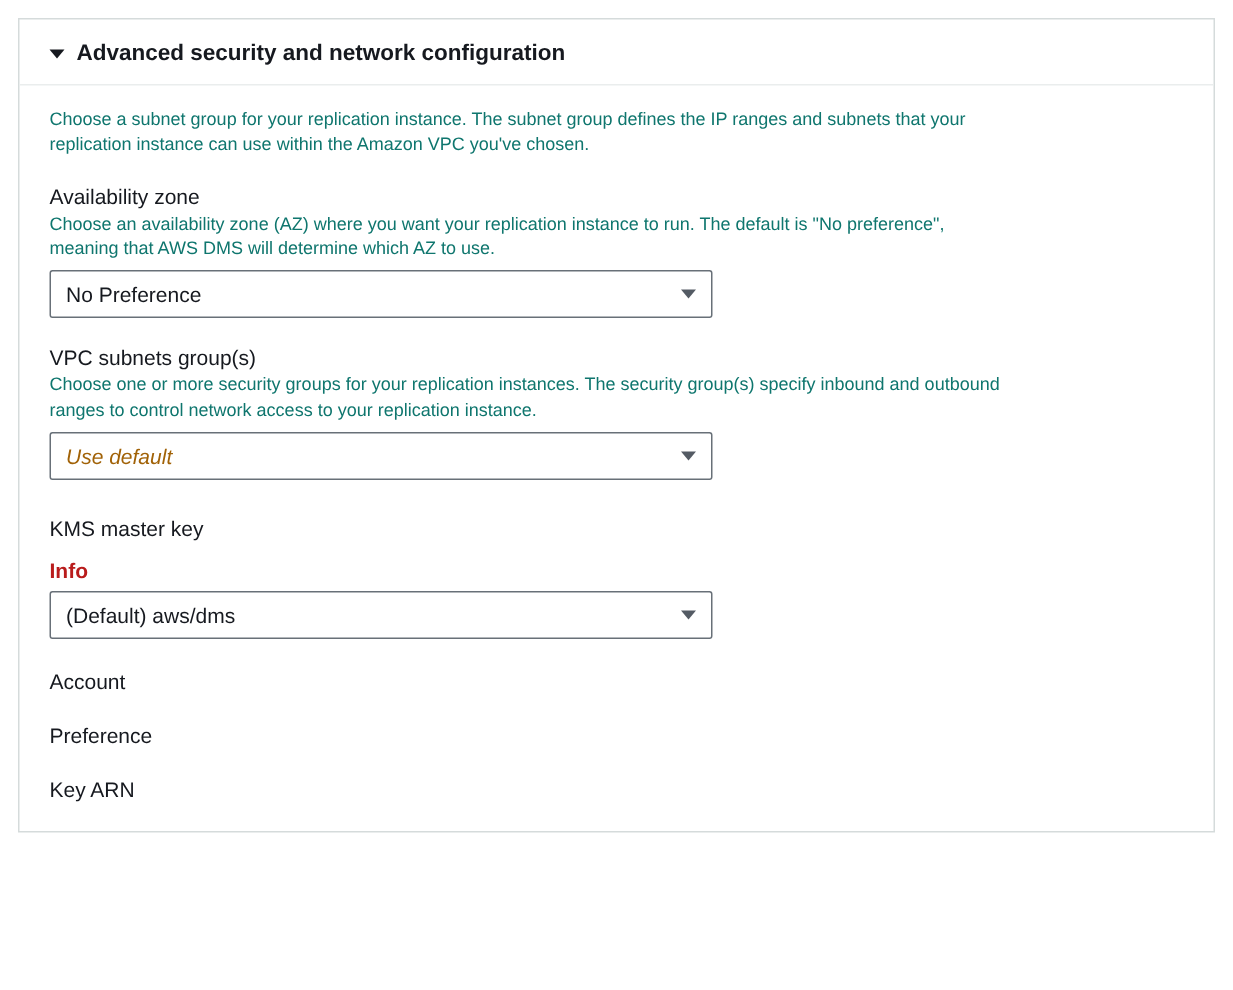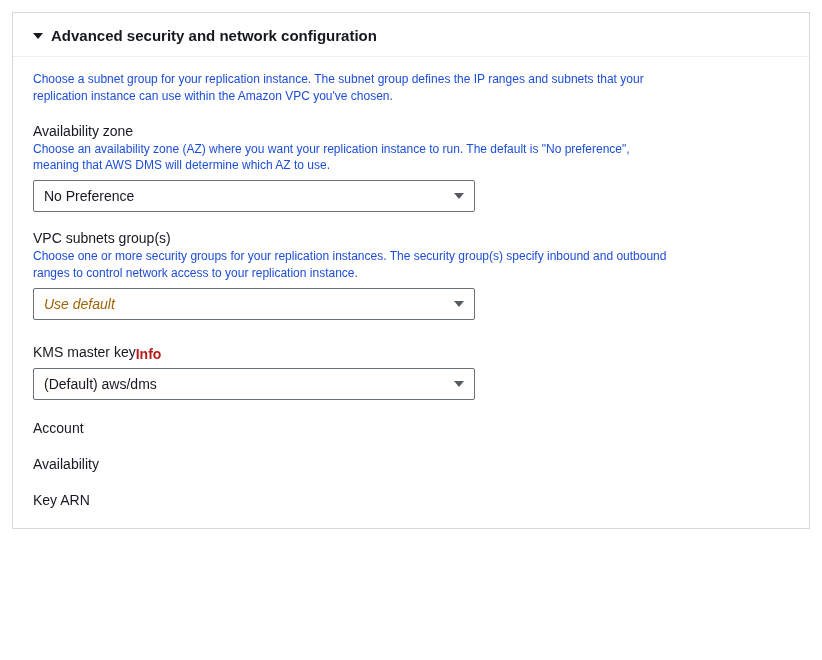--- a/index.html
+++ b/index.html
@@ -41,21 +41,21 @@
       margin-bottom: 18px;
     }
     .field-label {
       font-size: 14px;
       font-weight: 400;
       color: #16191f;
       margin-bottom: 2px;
     }
     .field-desc {
       font-size: 12px;
-      color: #1d4ed8;
+      color: #0f766e;
       line-height: 1.4;
       margin-bottom: 6px;
       max-width: 640px;
     }
     .select {
       position: relative;
       width: 442px;
       height: 32px;
       border: 1px solid #687078;
       border-radius: 2px;
@@ -106,22 +106,24 @@
       left: 6px;
       top: 0;
       width: 1.5px;
       height: 14px;
       background: #545b64;
     }
     .tag-chip .x::before { transform: rotate(45deg); }
     .tag-chip .x::after { transform: rotate(-45deg); }
     .kms-label-row {
       display: flex;
-      align-items: flex-end;
+      align-items: flex-start;
+      gap: 10px;
       margin-bottom: 6px;
+      flex-direction: column;
     }
     .info-link {
       color: #b91c1c;
       font-size: 14px;
       font-weight: 700;
       cursor: pointer;
     }
     .readonly-label {
       font-size: 14px;
       color: #16191f;
@@ -172,17 +174,17 @@
         <span class="field-label">KMS master key</span>
         <span class="info-link">Info</span>
       </div>
       <div class="select">
         <span class="select-value">(Default) aws/dms</span>
         <span class="select-caret"></span>
       </div>
     </div>
 
     <div class="readonly-label">Account</div>
-    <div class="readonly-label">Availability</div>
+    <div class="readonly-label">Preference</div>
     <div class="readonly-label" style="margin-bottom:0;">Key ARN</div>
 
   </div>
 </div>
 
 </body></html>

